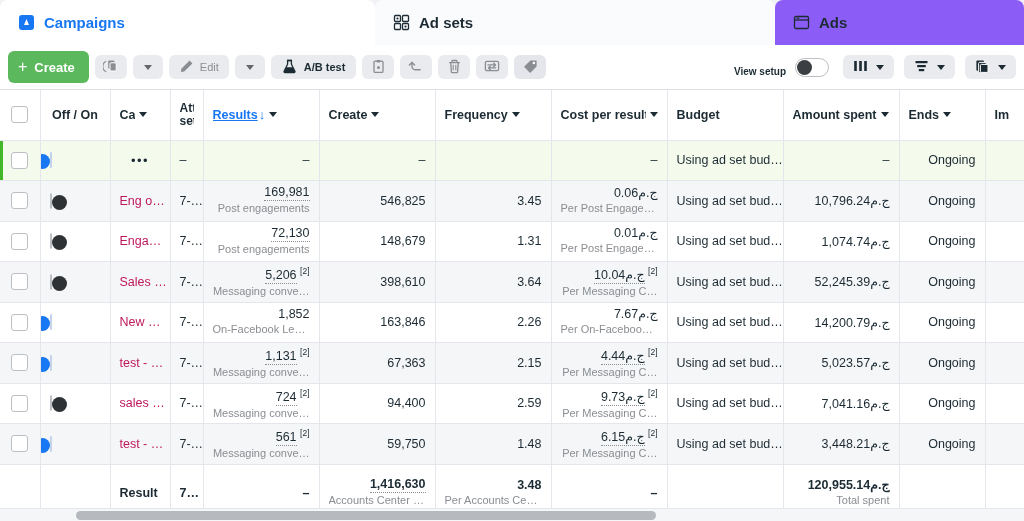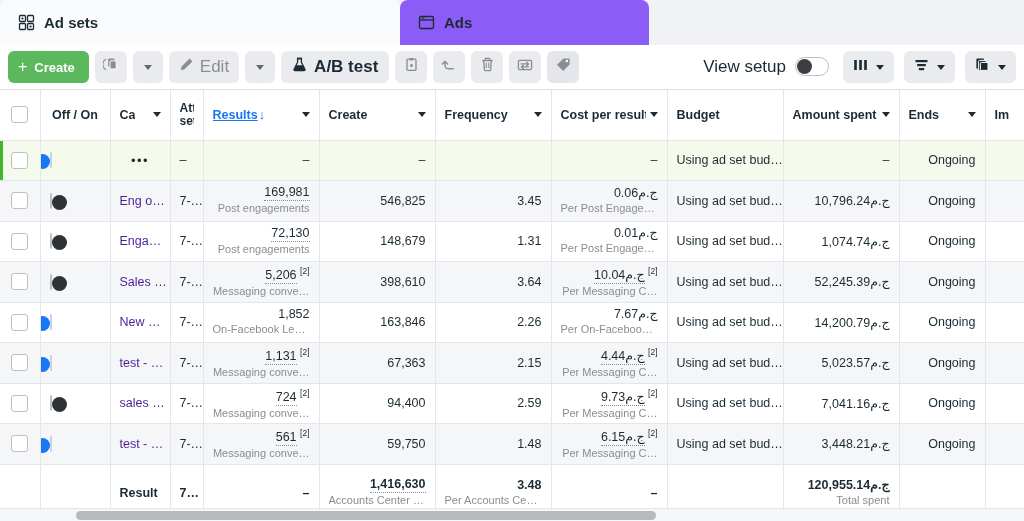--- a/index.html
+++ b/index.html
@@ -42,39 +42,39 @@
   .btn-create {
     background: #5cb85c; color: #fff; height: 32px;
     border: none; border-radius: 6px;
     padding: 0 14px 0 10px;
     font-size: 13px; font-weight: bold;
     display: flex; align-items: center; gap: 7px;
     cursor: pointer; font-family: inherit;
   }
   .plus-glyph { font-size: 16px; font-weight: normal; line-height: 1; }
   .tbtn {
-    height: 32px; min-width: 32px; background: #e9ebee;
+    height: 24px; min-width: 32px; background: #e9ebee;
     border: none; border-radius: 6px;
     display: flex; align-items: center; justify-content: center;
     gap: 6px; cursor: pointer; color: #65676b;
-    font-size: 17px; font-weight: bold; font-family: inherit;
+    font-size: 11px; font-weight: bold; font-family: inherit;
     padding: 0 8px;
   }
   .tbtn.wide { padding: 0 10px; }
   .tbtn.caret-only { min-width: 30px; padding: 0 7px; }
   .tbtn.abtest { color: #1c2b33; padding: 8px 11px; gap: 7px; }
   .tbtn.rules { color: #1c2b33; padding: 0 10px; gap: 8px; margin-left: 4px;}
   .tbtn.lighter { background: #e4e6eb; }
   .caret { width: 0; height: 0; border-left: 4px solid transparent;
            border-right: 4px solid transparent; border-top: 5px solid #1c2b33; }
   .caret.grey { border-top-color: #65676b; }
   .tb-spacer { flex: 1 1 auto; }
   .viewsetup {
-    display: flex; align-items: flex-start; gap: 9px;
-    font-size: 17px; color: #1c2b33; font-weight: normal;
+    display: flex; align-items: flex-end; gap: 9px;
+    font-size: 10px; color: #1c2b33; font-weight: bold;
     margin-right: 4px;
   }
   .switch {
     width: 34px; height: 19px; border-radius: 10px;
     background: #ffffff; border: 1px solid #bcc0c4;
     position: relative; cursor: pointer;
   }
   .switch .knob {
     position: absolute; left: 1px; top: 1px;
     width: 15px; height: 15px; border-radius: 50%;
@@ -92,21 +92,21 @@
     border-bottom: 1px solid #e4e6eb;
     padding: 0 9px; vertical-align: middle;
     font-size: 12.5px; color: #1c2b33;
     overflow: hidden; white-space: nowrap;
   }
   thead th {
     height: 50px; font-weight: bold; background: #fff;
     border-bottom: 1px solid #dddfe2;
     font-size: 12.5px;
   }
-  .th-in { display: flex; align-items: center; justify-content: space-between; gap: 4px; }
+  .th-in { display: flex; align-items: center; justify-content: flex-start; gap: 4px; }
   .th-in.ctr { justify-content: center; }
   .th-lab { overflow: hidden; text-overflow: clip; white-space: nowrap; }
   .th-lab.two { white-space: normal; line-height: 13px; font-size: 12px; }
   .sorted .th-lab { color: #1877f2; text-decoration: underline; }
   .sort-arrow { color: #1877f2; font-size: 13px; margin-left: 1px; }
   .hcaret { width: 0; height: 0; border-left: 4px solid transparent;
             border-right: 4px solid transparent; border-top: 5px solid #1c2b33;
             flex: 0 0 auto; }
 
   tbody tr { height: 40.5px; }
@@ -116,21 +116,21 @@
   tbody tr.first td.c-check:before {
     content:''; position:absolute; left:0; top:0; bottom:0; width:3px; background:#42b72a;
   }
   td.num { text-align: right; }
   td.ctr { text-align: center; }
   .cell2 { display: flex; flex-direction: column; align-items: flex-end; justify-content: center; line-height: 15px; }
   .cell2 .v1 { font-size: 12.5px; color: #1c2b33; }
   .cell2 .v2 { font-size: 11px; color: #8a8d91; max-width: 100%; overflow: hidden; text-overflow: ellipsis; white-space: nowrap; }
   .dotted { border-bottom: 1px dotted #8a8d91; display: inline-block; }
   .sup { font-size: 8.5px; vertical-align: super; color: #1c2b33; }
-  .link { color: #4c1d95; cursor: pointer; }
+  .link { color: #be185d; cursor: pointer; }
   .dash { color: #8a8d91; }
   .chk {
     width: 17px; height: 17px; border: 1px solid #bcc0c4;
     border-radius: 3px; background: #fff; cursor: pointer; display:block; margin: 0 auto;
   }
   .toggle {
     width: 34px; height: 19px; border-radius: 10px; position: relative;
     cursor: pointer; margin: 0 auto; background: #fff; border: 1px solid #bcc0c4;
   }
   .toggle.on { background: #d8e3f3; border-color: #c3d3ec; }
@@ -169,20 +169,29 @@
     position: absolute; top: 2px; left: 76px; width: 580px; height: 9px;
     background: #b6b9bd; border-radius: 5px;
   }
 </style>
 </head>
 <body>
 
 <div class="app">
 
   <div class="tabs-bar">
+    <div class="tab active t-campaigns">
+      <span class="tab-icon">
+        <svg width="17" height="17" viewBox="0 0 17 17">
+          <rect x="1" y="1" width="15" height="15" rx="3" fill="#1877f2"></rect>
+          <path d="M8.5 5 L11 11 L6 11 Z" fill="#fff"></path>
+        </svg>
+      </span>
+      <span>Campaigns</span>
+    </div>
     <div class="tab t-adsets">
       <span class="tab-icon">
         <svg width="17" height="17" viewBox="0 0 17 17">
           <rect x="1.5" y="1.5" width="6" height="6" rx="1" fill="none" stroke="#1c2b33" stroke-width="1.3"></rect>
           <rect x="9.5" y="1.5" width="6" height="6" rx="1" fill="none" stroke="#1c2b33" stroke-width="1.3"></rect>
           <rect x="1.5" y="9.5" width="6" height="6" rx="1" fill="none" stroke="#1c2b33" stroke-width="1.3"></rect>
           <rect x="9.5" y="9.5" width="6" height="6" rx="1" fill="none" stroke="#1c2b33" stroke-width="1.3"></rect>
           <circle cx="4.5" cy="4.5" r="1.1" fill="#1c2b33"></circle>
           <circle cx="12.5" cy="12.5" r="1.1" fill="#1c2b33"></circle>
         </svg>

